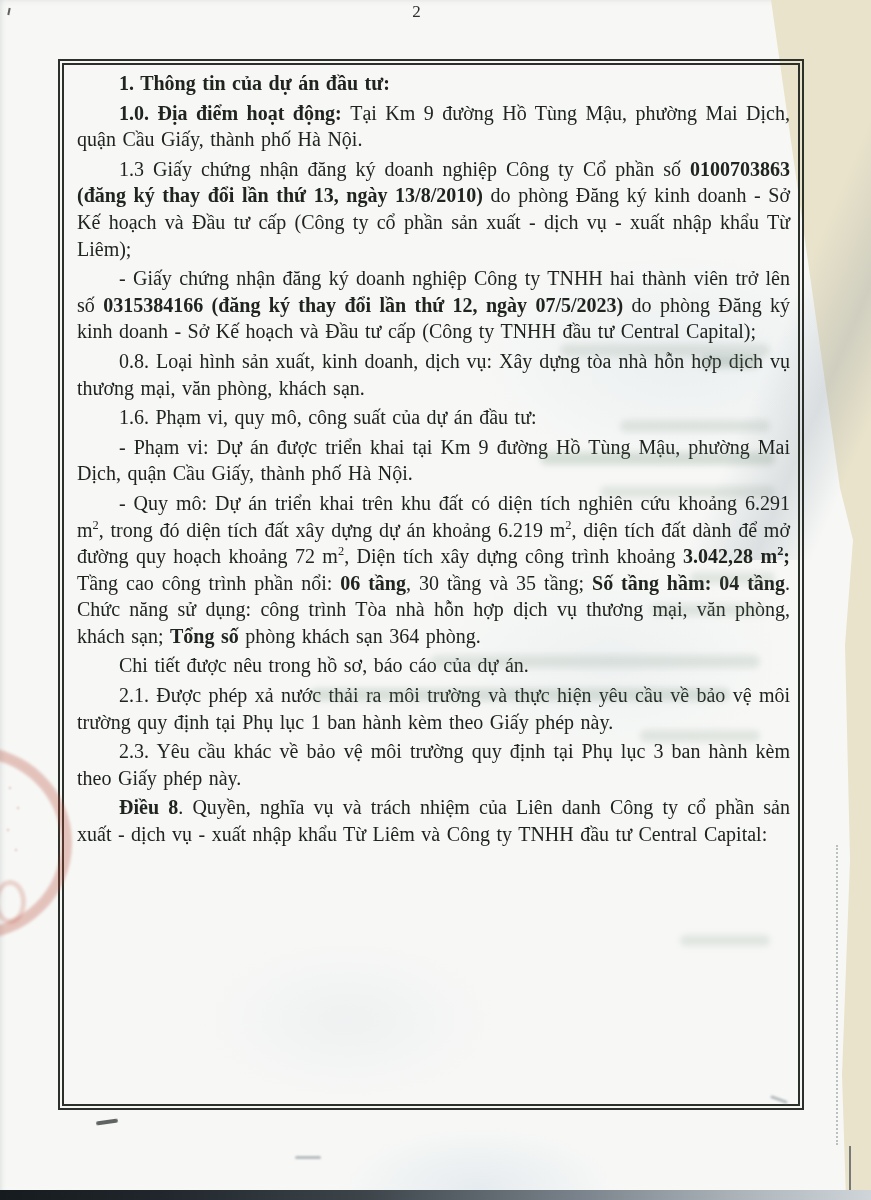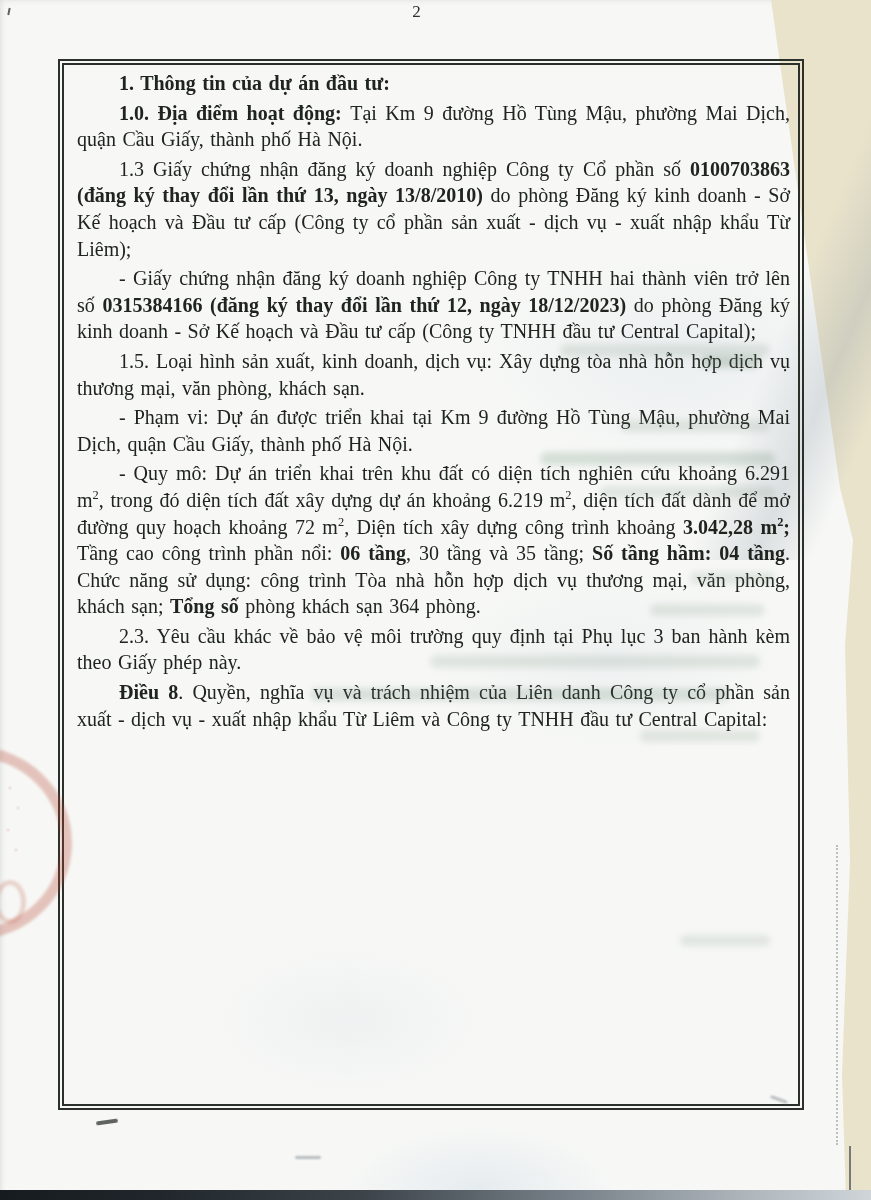--- a/index.html
+++ b/index.html
@@ -89,24 +89,27 @@
   <div class="fold-shadow"></div>
 
   <div class="page-number">2</div>
   <div class="speck" style="left:8px;top:8px;width:2px;height:7px;transform:rotate(12deg);"></div>
 
   <div class="box-outer">
     <div class="box-inner" id="paragraphs">
         <p class="para heading"><span class="b">1. Thông tin của dự án đầu tư:</span></p>
         <p class="para"><span class="b">1.0. Địa điểm hoạt động: </span><span>Tại Km 9 đường Hồ Tùng Mậu, phường Mai Dịch, quận Cầu Giấy, thành phố Hà Nội.</span></p>
         <p class="para"><span>1.3 Giấy chứng nhận đăng ký doanh nghiệp Công ty Cổ phần số </span><span class="b">0100703863 (đăng ký thay đổi lần thứ 13, ngày 13/8/2010)</span><span> do phòng Đăng ký kinh doanh - Sở Kế hoạch và Đầu tư cấp (Công ty cổ phần sản xuất - dịch vụ - xuất nhập khẩu Từ Liêm);</span></p>
-        <p class="para"><span>- Giấy chứng nhận đăng ký doanh nghiệp Công ty TNHH hai thành viên trở lên số </span><span class="b">0315384166 (đăng ký thay đổi lần thứ 12, ngày 18/12/2023)</span><span> do phòng Đăng ký kinh doanh - Sở Kế hoạch và Đầu tư cấp (Công ty TNHH đầu tư Central Capital);</span></p>
-        <p class="para"><span>1.5. Loại hình sản xuất, kinh doanh, dịch vụ: Xây dựng tòa nhà hỗn hợp dịch vụ thương mại, văn phòng, khách sạn.</span></p>
+        <p class="para"><span>- Giấy chứng nhận đăng ký doanh nghiệp Công ty TNHH hai thành viên trở lên số </span><span class="b">0315384166 (đăng ký thay đổi lần thứ 12, ngày 07/5/2023)</span><span> do phòng Đăng ký kinh doanh - Sở Kế hoạch và Đầu tư cấp (Công ty TNHH đầu tư Central Capital);</span></p>
+        <p class="para"><span>0.8. Loại hình sản xuất, kinh doanh, dịch vụ: Xây dựng tòa nhà hỗn hợp dịch vụ thương mại, văn phòng, khách sạn.</span></p>
+        <p class="para"><span>1.6. Phạm vi, quy mô, công suất của dự án đầu tư:</span></p>
         <p class="para"><span>- Phạm vi: Dự án được triển khai tại Km 9 đường Hồ Tùng Mậu, phường Mai Dịch, quận Cầu Giấy, thành phố Hà Nội.</span></p>
         <p class="para"><span>- Quy mô: Dự án triển khai trên khu đất có diện tích nghiên cứu khoảng 6.291 m</span><sup>2</sup><span>, trong đó diện tích đất xây dựng dự án khoảng 6.219 m</span><sup>2</sup><span>, diện tích đất dành để mở đường quy hoạch khoảng 72 m</span><sup>2</sup><span>, Diện tích xây dựng công trình khoảng </span><span class="b">3.042,28 m</span><sup class="b">2</sup><span class="b">;</span><span>  Tầng cao công trình phần nổi: </span><span class="b">06 tầng</span><span>, 30 tầng và 35 tầng; </span><span class="b">Số tầng hầm: 04 tầng</span><span>. Chức năng sử dụng: công trình Tòa nhà hỗn hợp dịch vụ thương mại, văn phòng, khách sạn; </span><span class="b">Tổng số</span><span> phòng khách sạn 364 phòng.</span></p>
+        <p class="para"><span>Chi tiết được nêu trong hồ sơ, báo cáo của dự án.</span></p>
+        <p class="para"><span>2.1. Được phép xả nước thải ra môi trường và thực hiện yêu cầu về bảo vệ môi trường quy định tại Phụ lục 1 ban hành kèm theo Giấy phép này.</span></p>
         <p class="para"><span>2.3. Yêu cầu khác về bảo vệ môi trường quy định tại Phụ lục 3 ban hành kèm theo Giấy phép này.</span></p>
         <p class="para"><span class="b">Điều 8</span><span>. Quyền, nghĩa vụ và trách nhiệm của Liên danh Công ty cổ phần sản xuất - dịch vụ - xuất nhập khẩu Từ Liêm và Công ty TNHH đầu tư Central Capital:</span></p>
         <p class="para"></p>
       </div>
   </div>
 
   <div class="bleed" style="left:560px;top:344px;width:210px;height:13px;"></div>
   <div class="bleed" style="left:700px;top:356px;width:60px;height:12px;background:rgba(90,120,100,.25);"></div>
   <div class="bleed" style="left:620px;top:420px;width:150px;height:12px;"></div>
   <div class="bleed" style="left:540px;top:452px;width:235px;height:13px;background:rgba(100,130,108,.22);"></div>

